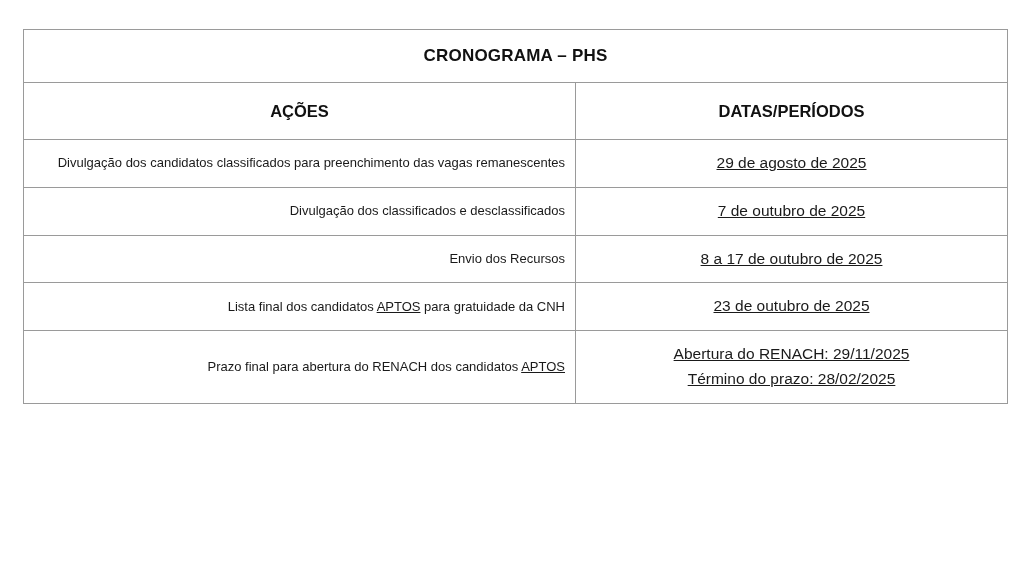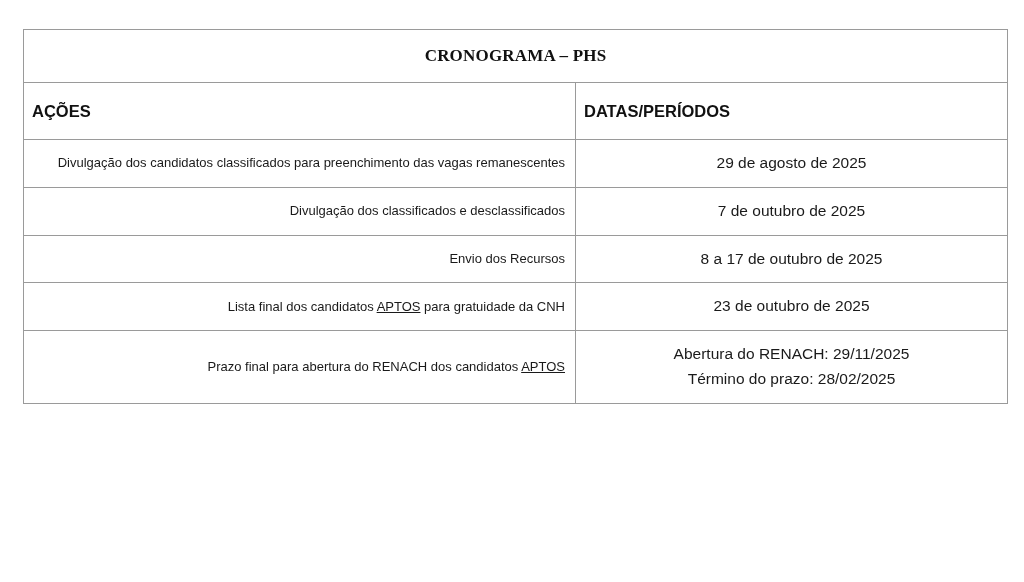--- a/index.html
+++ b/index.html
@@ -38,24 +38,23 @@
     vertical-align: middle;
   }
   .title-cell {
     text-align: center;
     font-weight: bold;
     font-size: 17px;
     letter-spacing: 0.2px;
     height: 40px;
     padding: 6px 8px !important;
     color: #111111;
-    font-family: Liberation Serif, serif;
   }
   .head-cell {
-    text-align: left;
+    text-align: center;
     font-weight: bold;
     font-size: 16.5px;
     height: 40px;
     padding: 8px 8px !important;
     color: #111111;
   }
   .action-cell {
     text-align: right;
     font-size: 13px;
     line-height: 1.55;
@@ -67,20 +66,21 @@
     font-size: 15.5px;
     line-height: 1.6;
     padding: 11px 8px !important;
     color: #1a1a1a;
   }
   .u {
     text-decoration: underline;
   }
   .date-line {
     display: block;
+    text-decoration: underline;
   }
   .col-actions { width: 552px; }
   .col-dates { width: 432px; }
 </style>
 </head>
 <body>
 
 <div class="page">
   <div class="table-wrap">
     <table class="schedule">

